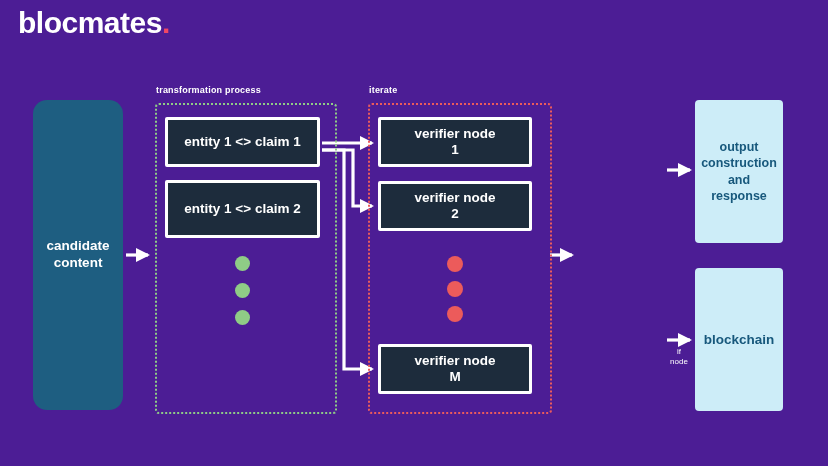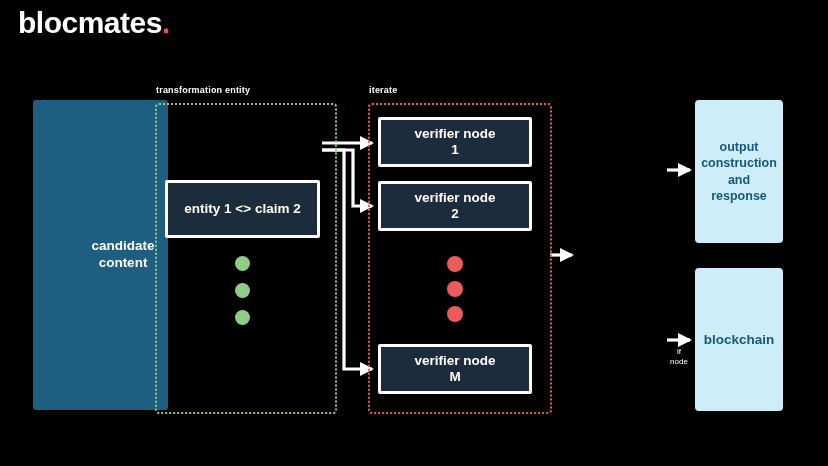--- a/index.html
+++ b/index.html
@@ -1,27 +1,27 @@
 <!DOCTYPE html>
 <html><head>
 <meta charset="utf-8">
 <style>
   html,body{margin:0;padding:0;background:#1d2c3c;}
   #stage{
-    position:relative;width:828px;height:466px;background:#000000;
+    position:relative;width:828px;height:466px;background:#4c1d95;
     font-family:"Liberation Sans",sans-serif;overflow:hidden;
   }
   
   .logo{position:absolute;left:18px;top:6px;font-size:30px;font-weight:800;
     color:#ffffff;letter-spacing:-0.5px;}
   .logo .dot{color:#ef4765;}
   
-  .pillar{position:absolute;background:#1e5e81;border-radius:3px;
+  .pillar{position:absolute;background:#1e5e81;border-radius:14px;
     display:flex;align-items:center;justify-content:center;text-align:center;
-    color:#ffffff;font-weight:bold;font-size:13.5px;line-height:1.25;padding-left:45px;}
+    color:#ffffff;font-weight:bold;font-size:13.5px;line-height:1.25;}
   #candidate{left:33px;top:100px;width:90px;height:310px;}
   #consensus{left:577px;top:100px;width:88px;height:310px;}
   
   .result{position:absolute;background:#cdedf8;border-radius:4px;
     display:flex;align-items:center;justify-content:center;text-align:center;
     color:#17587c;font-weight:bold;font-size:12.5px;line-height:1.3;padding:0 6px;box-sizing:border-box;}
   #output-box{left:695px;top:100px;width:88px;height:143px;}
   #blockchain-box{left:695px;top:268px;width:88px;height:143px;font-size:13.5px;}
   
   .group{position:absolute;border-radius:4px;}
@@ -69,22 +69,25 @@
     <path d="M322 150 H 344 V 369 H 372" stroke="#ffffff" stroke-width="3.2" fill="none" marker-end="url(#arrow)"></path>
     <path d="M550 255 H 572" stroke="#ffffff" stroke-width="3.2" fill="none" marker-end="url(#arrow)"></path>
     <path d="M667 170 H 690" stroke="#ffffff" stroke-width="3.2" fill="none" marker-end="url(#arrow)"></path>
     <path d="M667 340 H 690" stroke="#ffffff" stroke-width="3.2" fill="none" marker-end="url(#arrow)"></path>
   </svg>
 
   <div id="candidate" class="pillar">
     <span>candidate content</span>
   </div>
 
-  <div id="transform-label" class="group-label">transformation entity</div>
+  <div id="transform-label" class="group-label">transformation process</div>
   <div id="transform-group" class="group"></div>
+  <div id="entity1" class="node">
+    <span>entity 1 &lt;&gt; claim 1</span>
+  </div>
   <div id="entity2" class="node">
     <span>entity 1 &lt;&gt; claim 2</span>
   </div>
   <div class="dot-c gdot" style="left:235px;top:256px;"></div>
   <div class="dot-c gdot" style="left:235px;top:283px;"></div>
   <div class="dot-c gdot" style="left:235px;top:310px;"></div>
 
   <div id="iterate-label" class="group-label">iterate</div>
   <div id="iterate-group" class="group"></div>
   <div id="vnode1" class="node">

